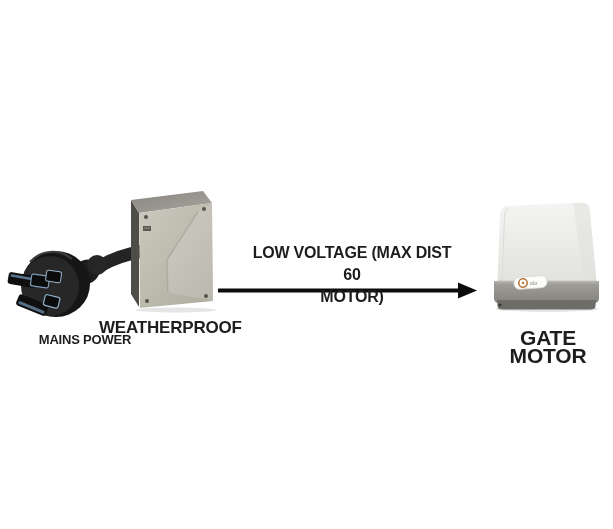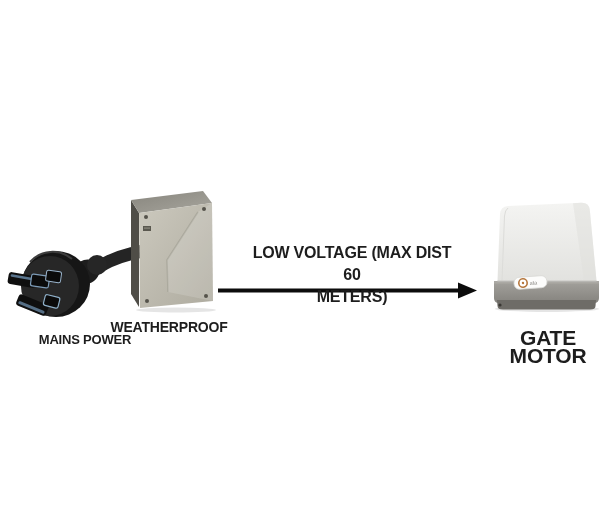--- a/index.html
+++ b/index.html
@@ -29,21 +29,21 @@
   #connection-label {
     left: 242px; top: 242px; width: 220px;
     font-size: 16px; line-height: 22px; text-align: center;
   }
   #mains-power-label {
     left: 0px; top: 331px; width: 122px;
     font-size: 13px; line-height: 18px; padding-left: 24px;
   }
   #enclosure-label {
     left: 99px; top: 318px; width: 140px;
-    font-size: 14px; line-height: 19px;
+    font-size: 17px; line-height: 19px;
   }
   #gate-motor-label {
     left: 487px; top: 329px; width: 122px;
     font-size: 21px; line-height: 18px;
   }
 </style>
 </head>
 <body>
 
 <div class="canvas">
@@ -129,21 +129,21 @@
         <circle cx="523" cy="282.5" r="4.2" fill="#ffffff" stroke="var(--badge-ring-orange, #b5763c)" stroke-width="1.6"></circle>
         <circle cx="523" cy="282.5" r="1.2" fill="var(--badge-ring-orange, #b5763c)"></circle>
         <text x="529.5" y="285" font-size="5.5" fill="#8a8884" font-family="Liberation Sans, sans-serif">ata</text>
       </g>
       <circle cx="500" cy="305" r="1.6" fill="#3a3834"></circle>
     </g>
   </svg>
 
   <div class="label" id="connection-label">
     <span class="line">LOW VOLTAGE (MAX DIST 60</span>
-    <span class="line">METERS)</span>
+    <span class="line">MOTOR)</span>
   </div>
 
   <div class="label" id="mains-power-label">MAINS POWER</div>
 
   <div class="label" id="enclosure-label">
     <span class="line">WEATHERPROOF</span>
   </div>
 
   <div class="label" id="gate-motor-label">GATE MOTOR</div>
 

